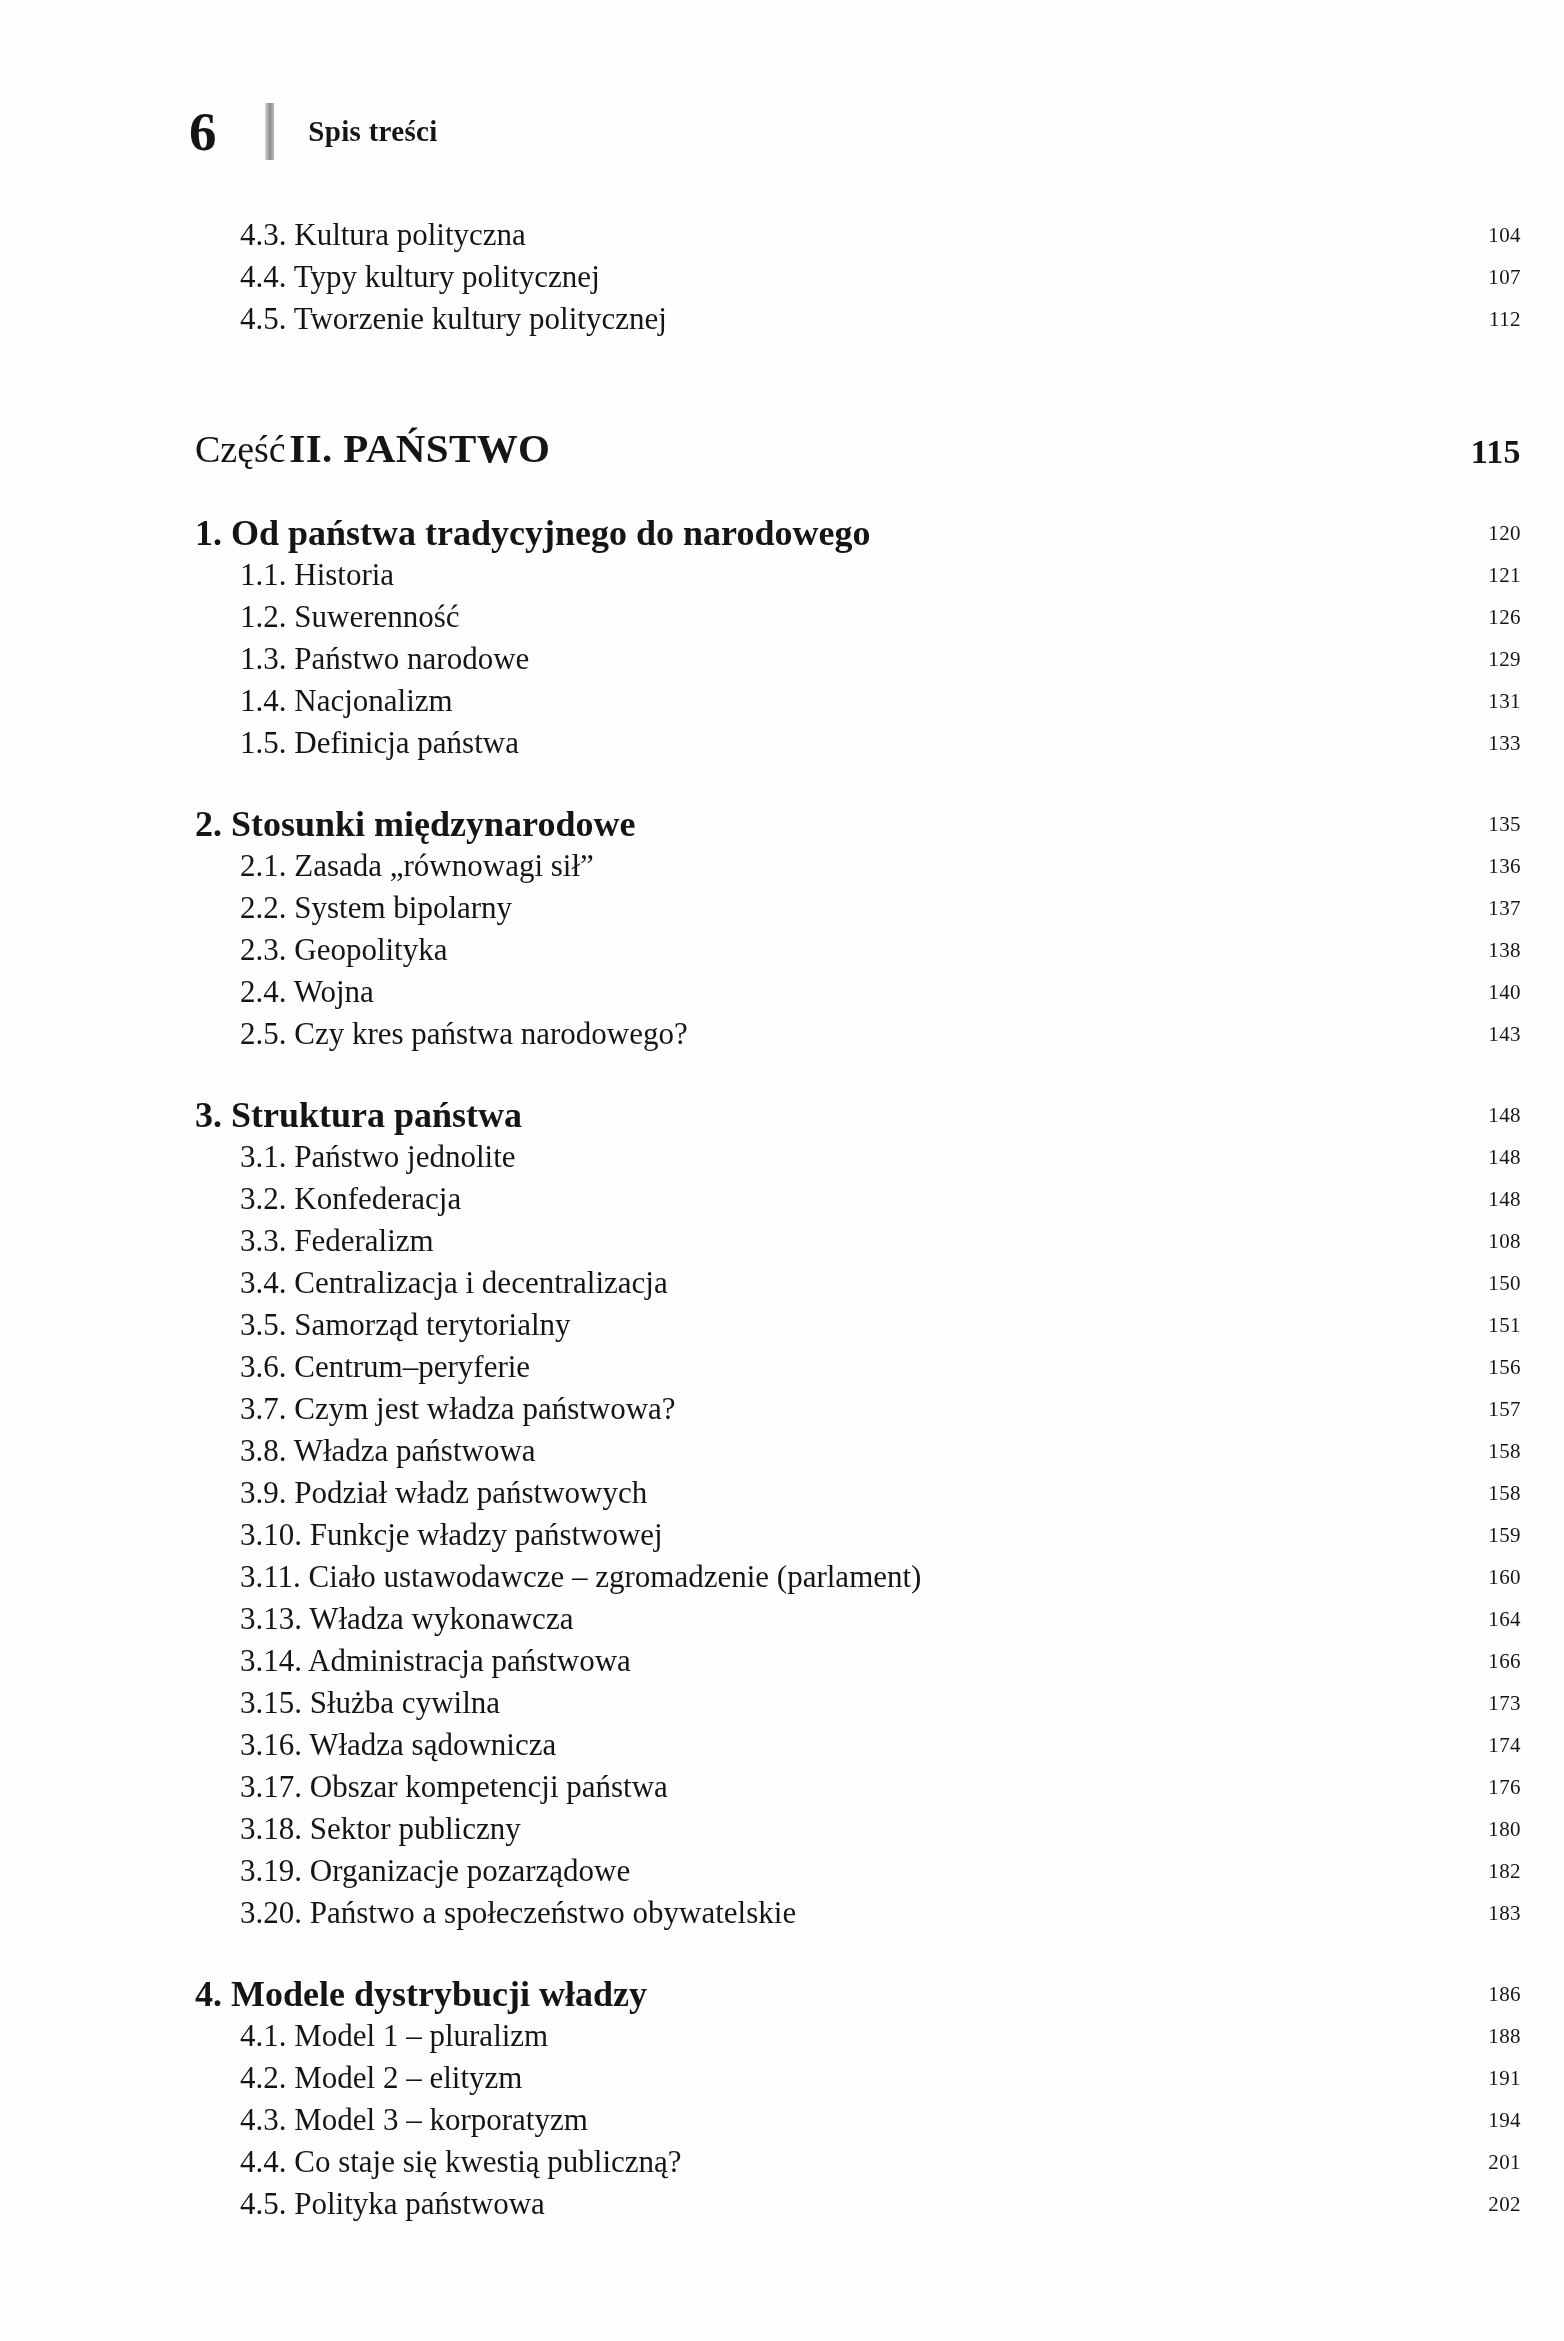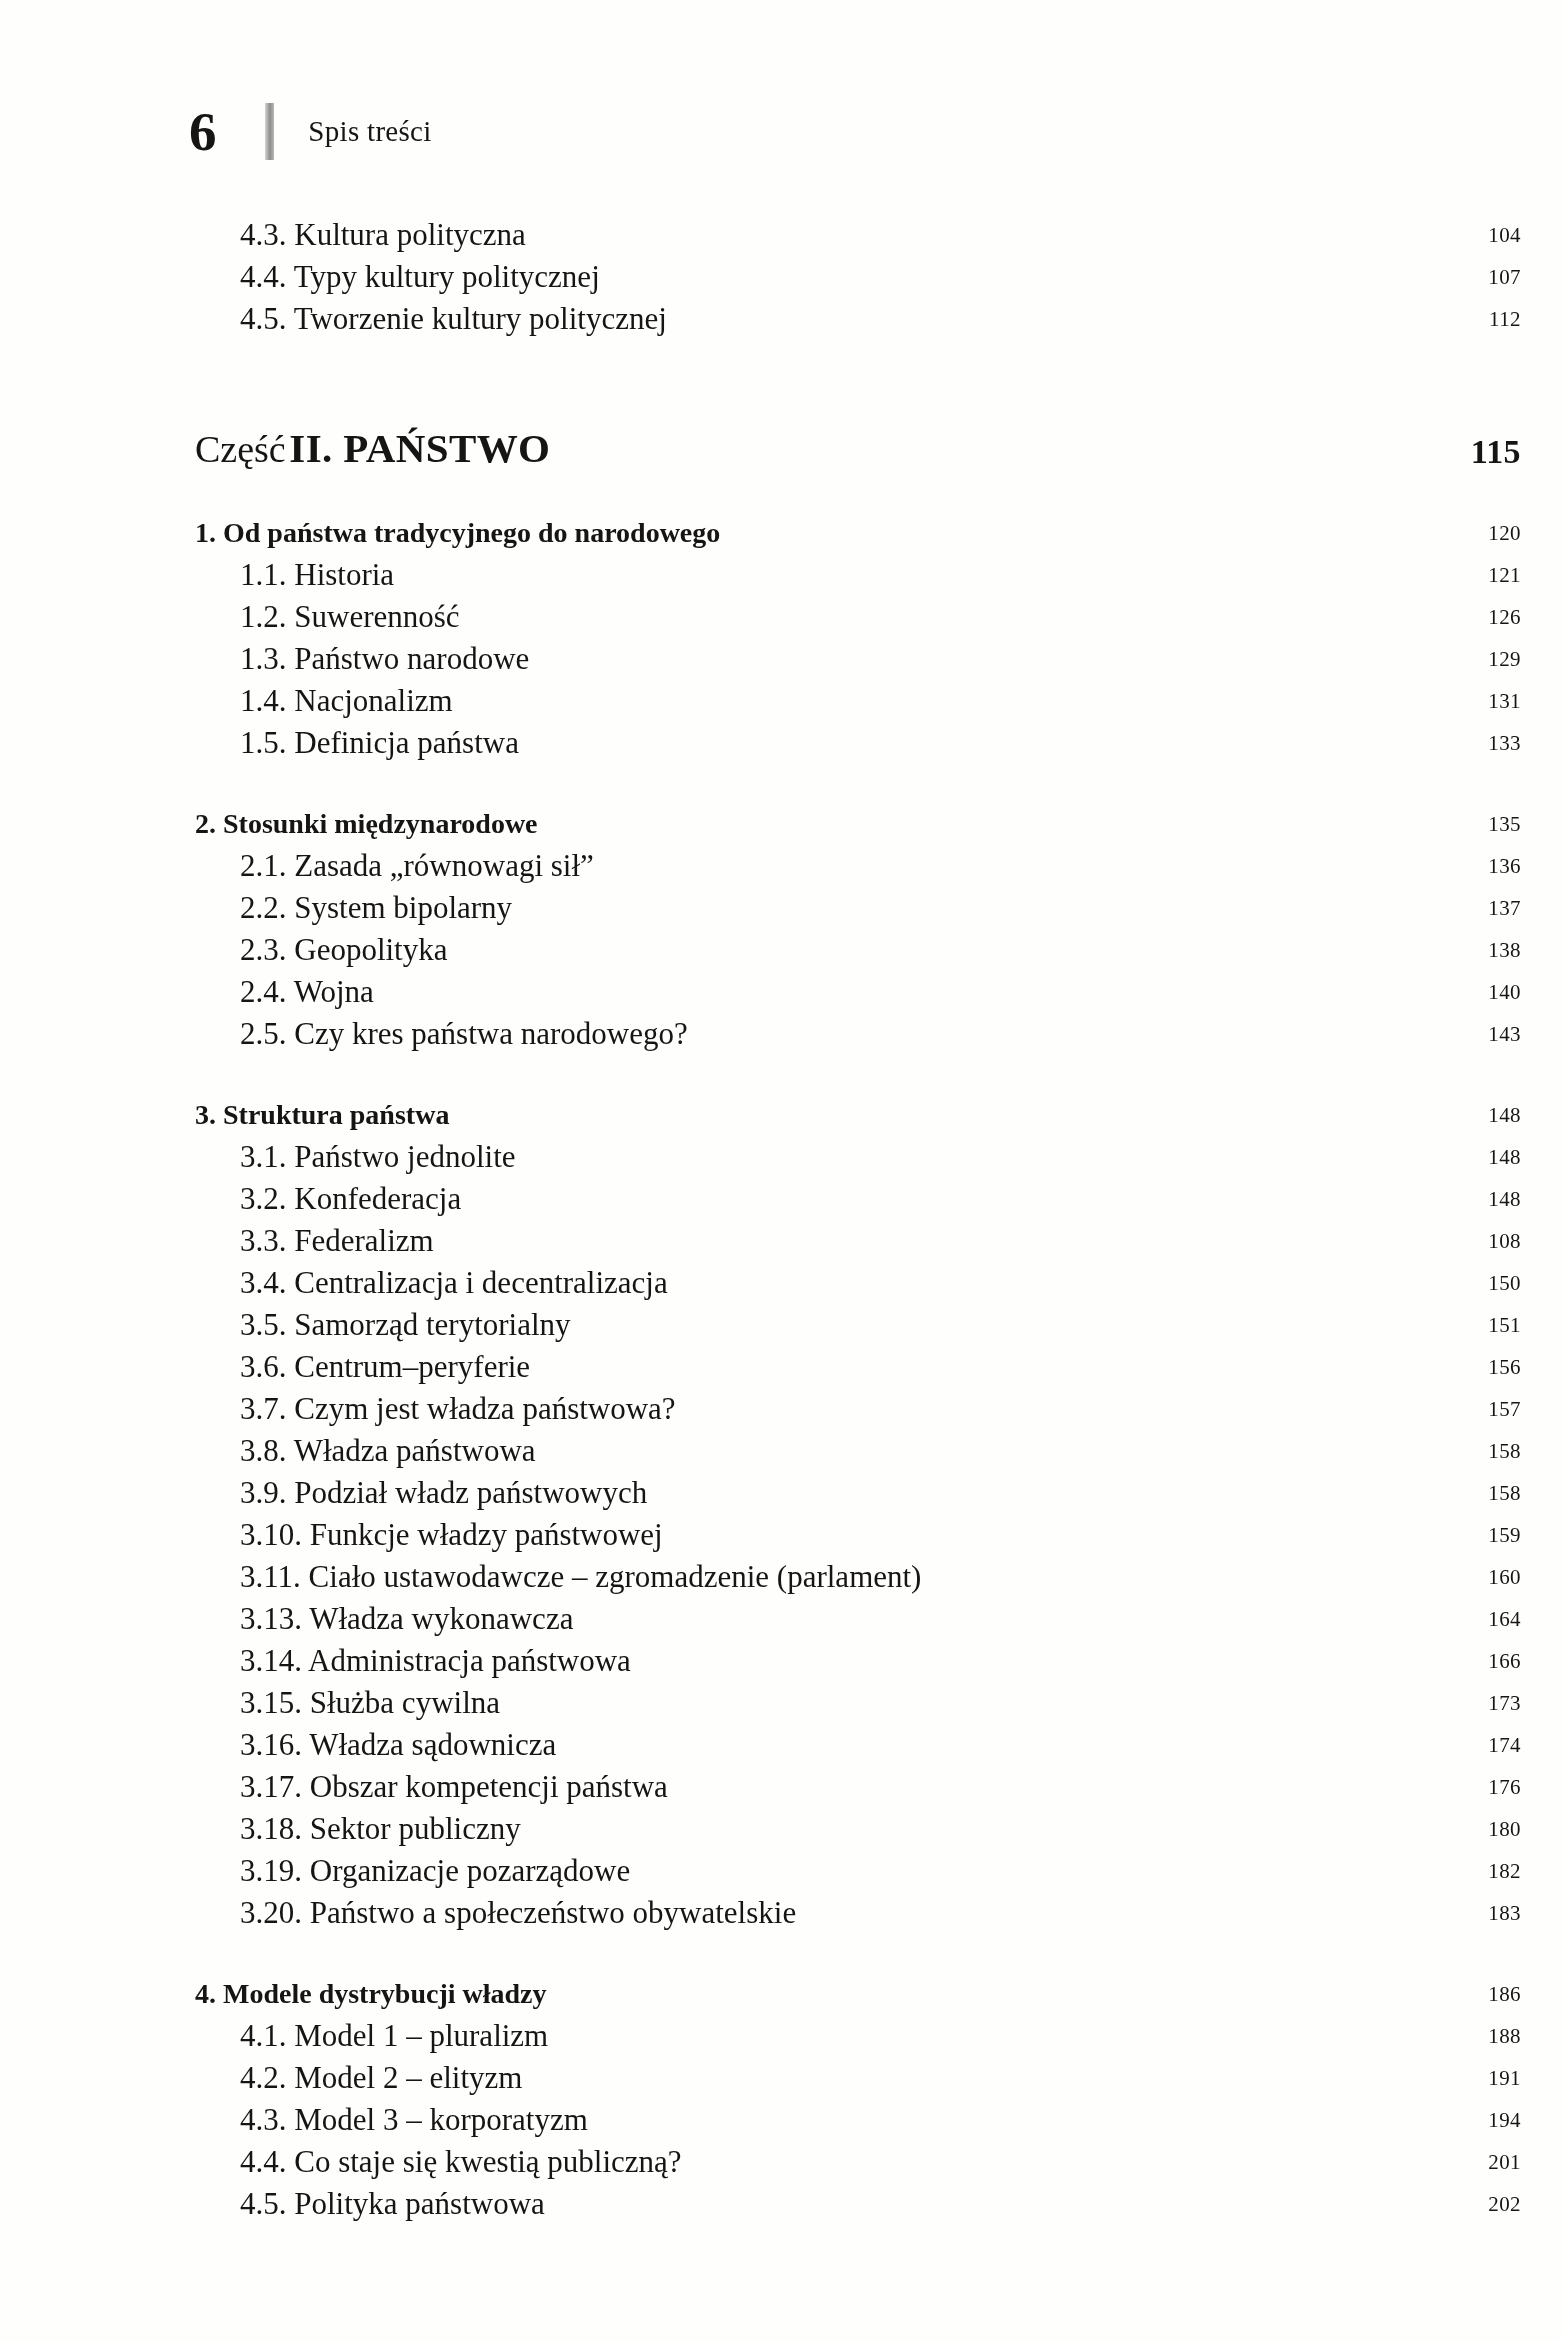--- a/index.html
+++ b/index.html
@@ -13,31 +13,31 @@
     overflow: hidden;
   }
   .page { position: relative; width: 100%; height: 100%; padding-top: 96px; }
 
   .page-header { display: flex; align-items: center; margin-left: 189px; height: 70px; }
   .folio { font-size: 55px; font-weight: 700; line-height: 1; }
   .header-rule {
     display: inline-block; width: 9.8px; height: 57px; margin: 0 34px 0 48px;
     background: linear-gradient(to right, #d4d4d4 0%, #8d8d8d 55%, #b8b8b8 100%);
   }
-  .running-title { font-size: 29px; font-weight: 400; letter-spacing: 0.3px; }
+  .running-title { font-size: 29px; font-weight: 700; letter-spacing: 0.3px; }
 
   .toc { margin: 48px 0 0 195px; width: 1326px; }
 
   .toc-row { display: flex; align-items: flex-end; font-size: 31px; line-height: 42px; }
   .toc-row .toc-label { white-space: pre-wrap; }
   .toc-row.sub { padding-left: 45px; }
   .page-num { margin-left: auto; font-size: 21px; letter-spacing: 0.4px; }
 
   .section { margin-top: 39px; }
-  .section-heading .toc-label { font-weight: 700; font-size: 28px; }
+  .section-heading .toc-label { font-weight: 700; font-size: 36px; }
 
   .part-heading { display: flex; align-items: flex-end; margin: 84px 0 23px 0; line-height: 1.2; }
   .part-prefix { font-size: 38px; }
   .part-title { font-weight: 700; font-size: 41px; letter-spacing: 0.4px; }
   .part-page { font-weight: 700; font-size: 34px; margin-left: auto; }
 </style>
 </head>
 <body>
 
 <div class="page">

